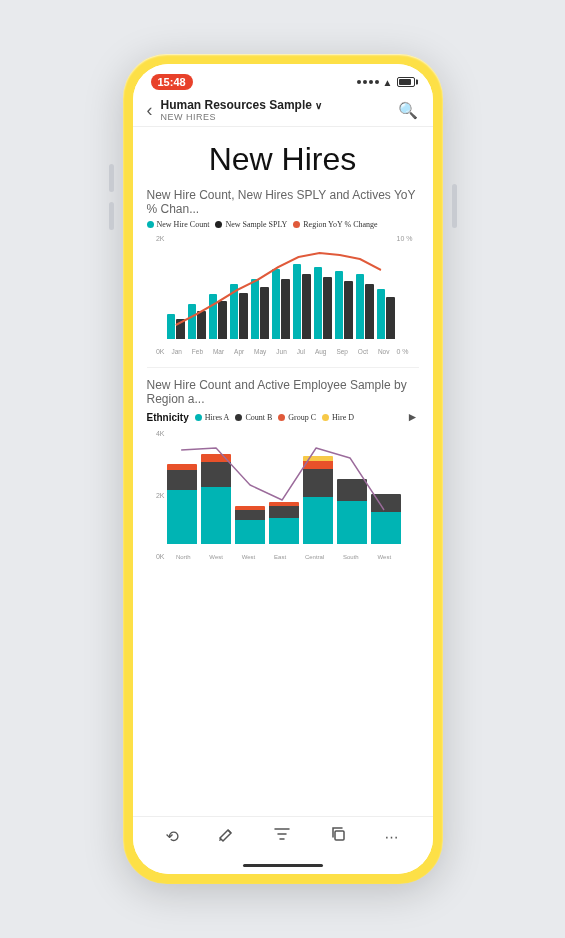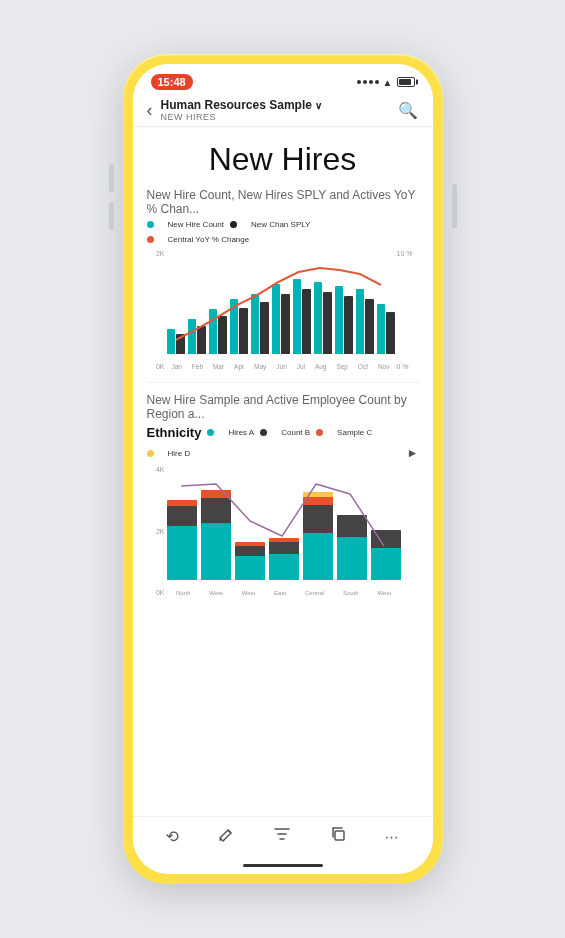--- a/index.html
+++ b/index.html
@@ -134,23 +134,24 @@
     }
     .chart-legend {
       display: flex;
       flex-wrap: wrap;
       gap: 6px;
       margin-bottom: 6px;
     }
     .legend-item {
       display: flex;
       align-items: center;
-      gap: 14px;
+      gap: 3px;
       font-size: 8px;
       color: #333;
+      font-family: Liberation Serif, serif;
     }
     .legend-dot {
       width: 7px;
       height: 7px;
       border-radius: 50%;
     }
     
     .chart-area {
       position: relative;
       height: 120px;
@@ -374,25 +375,25 @@
 
       <div class="chart-section">
         <div class="chart-title">New Hire Count, New Hires SPLY and Actives YoY % Chan...</div>
         <div class="chart-legend">
           <div class="legend-item">
             <div class="legend-dot" style="background:#00b4b4;"></div>
             <span>New Hire Count</span>
           </div>
           <div class="legend-item">
             <div class="legend-dot" style="background:#222;"></div>
-            <span>New Chan SPLY</span>
+            <span>New Sample SPLY</span>
           </div>
           <div class="legend-item">
             <div class="legend-dot" style="background:#e05a3a;"></div>
-            <span>Central YoY % Change</span>
+            <span>Region YoY % Change</span>
           </div>
         </div>
 
         <div class="chart-area">
           <div class="chart-y-left">
             <span>2K</span>
             <span>0K</span>
           </div>
           <div class="chart-y-right">
             <span>10 %</span>
@@ -472,35 +473,35 @@
             <span>Sep</span>
             <span>Oct</span>
             <span>Nov</span>
           </div>
         </div>
       </div>
 
       <div class="divider"></div>
 
       <div class="chart-section" style="padding-top:10px;">
-        <div class="chart-title">New Hire Sample and Active Employee Count by Region a...</div>
+        <div class="chart-title">New Hire Count and Active Employee Sample by Region a...</div>
 
         <div style="display:flex;align-items:center;gap:6px;flex-wrap:wrap;margin-bottom:6px;">
-          <span style="font-size:13px;font-weight:700;color:#111;">Ethnicity</span>
+          <span style="font-size:10px;font-weight:700;color:#111;">Ethnicity</span>
           <div class="legend-item">
             <div class="legend-dot" style="background:#00b4b4;"></div>
             <span>Hires A</span>
           </div>
           <div class="legend-item">
             <div class="legend-dot" style="background:#333;"></div>
             <span>Count B</span>
           </div>
           <div class="legend-item">
             <div class="legend-dot" style="background:#e05a3a;"></div>
-            <span>Sample C</span>
+            <span>Group C</span>
           </div>
           <div class="legend-item">
             <div class="legend-dot" style="background:#f7c948;"></div>
             <span>Hire D</span>
           </div>
           <span style="font-size:12px;color:#555;margin-left:auto;">►</span>
         </div>
 
         <div class="chart-area2">
           <div class="chart-y-left" style="justify-content:space-between;">

